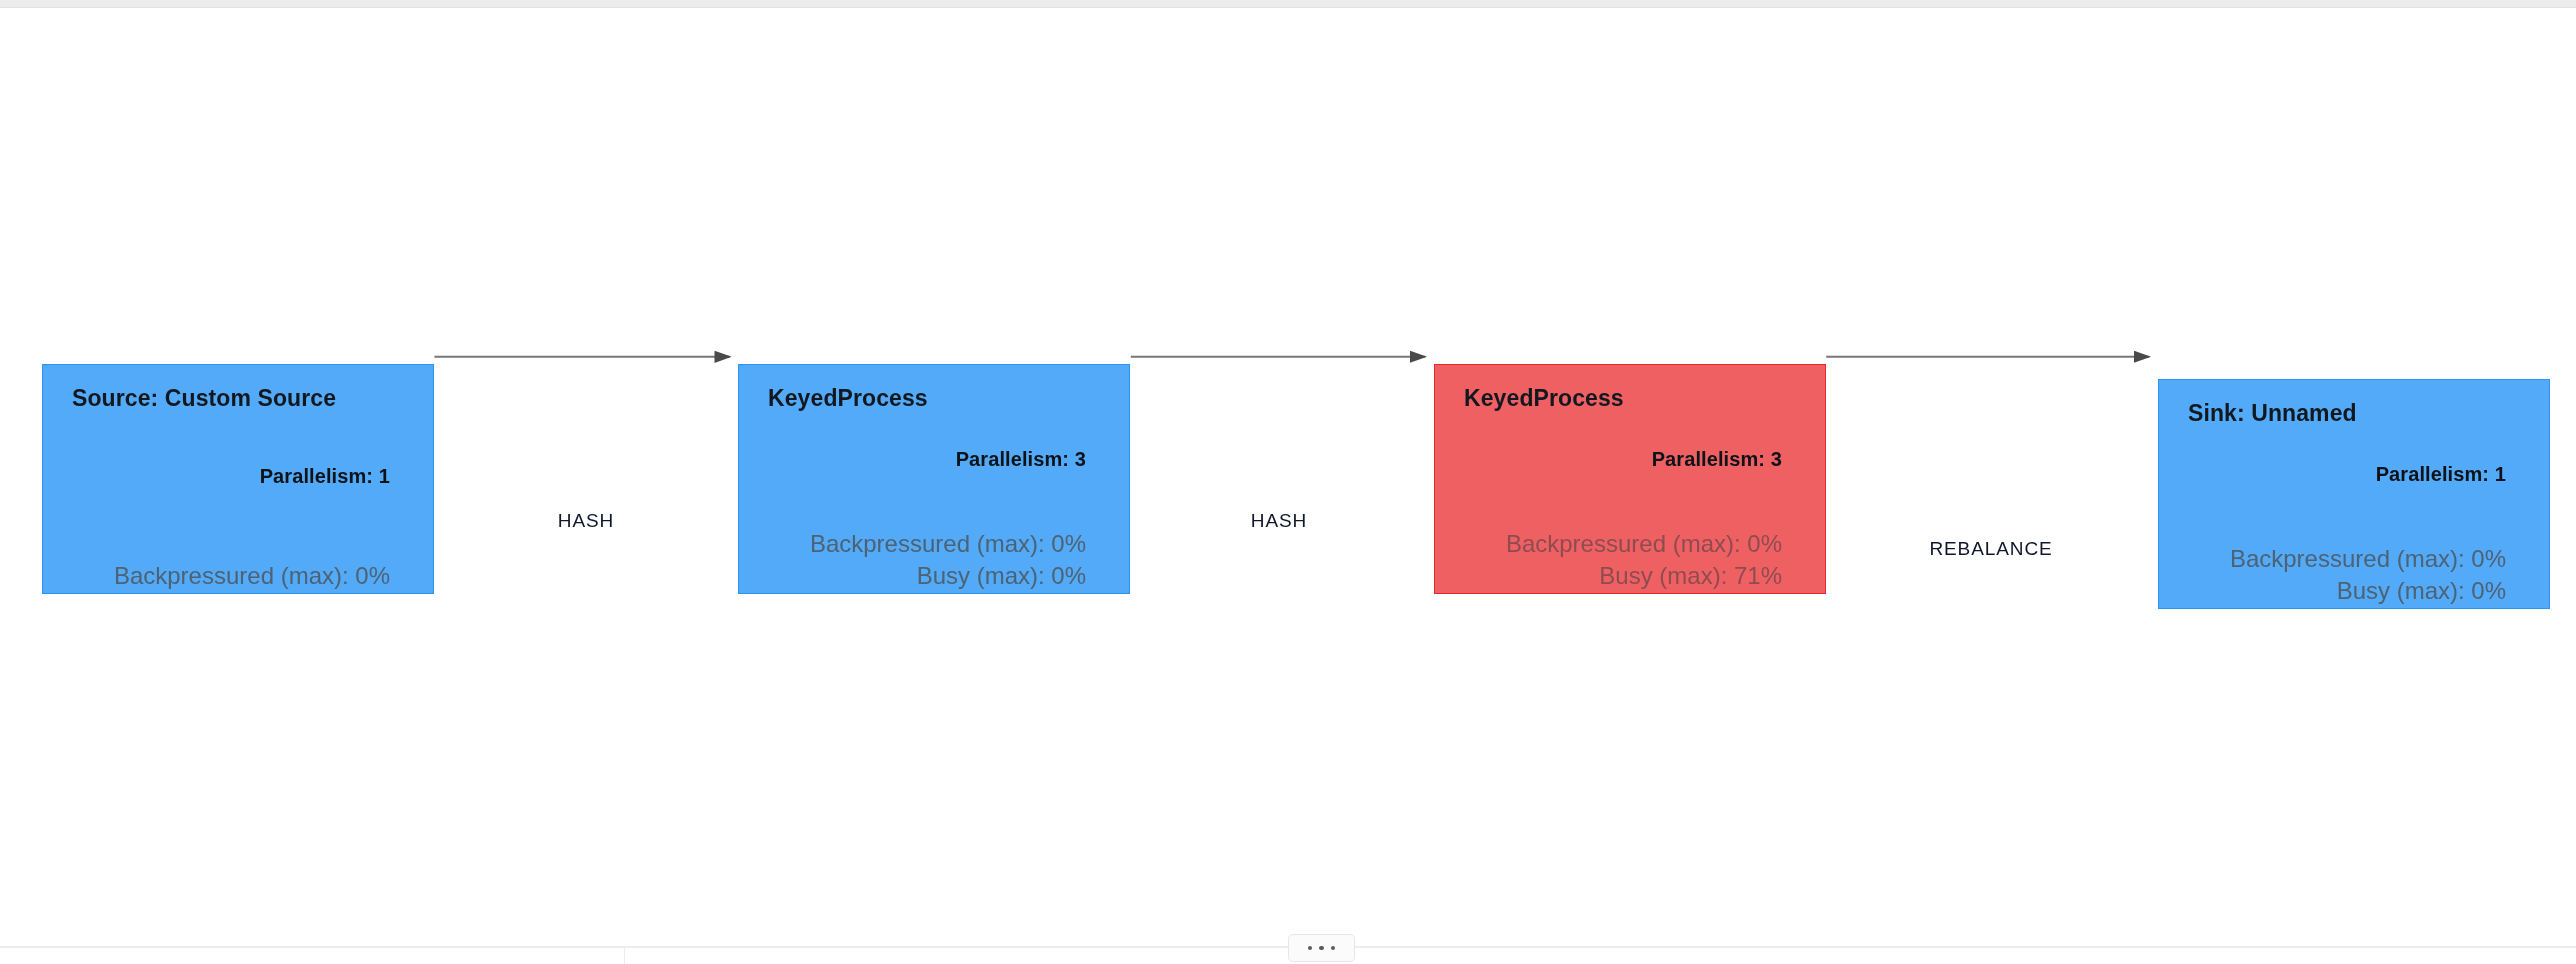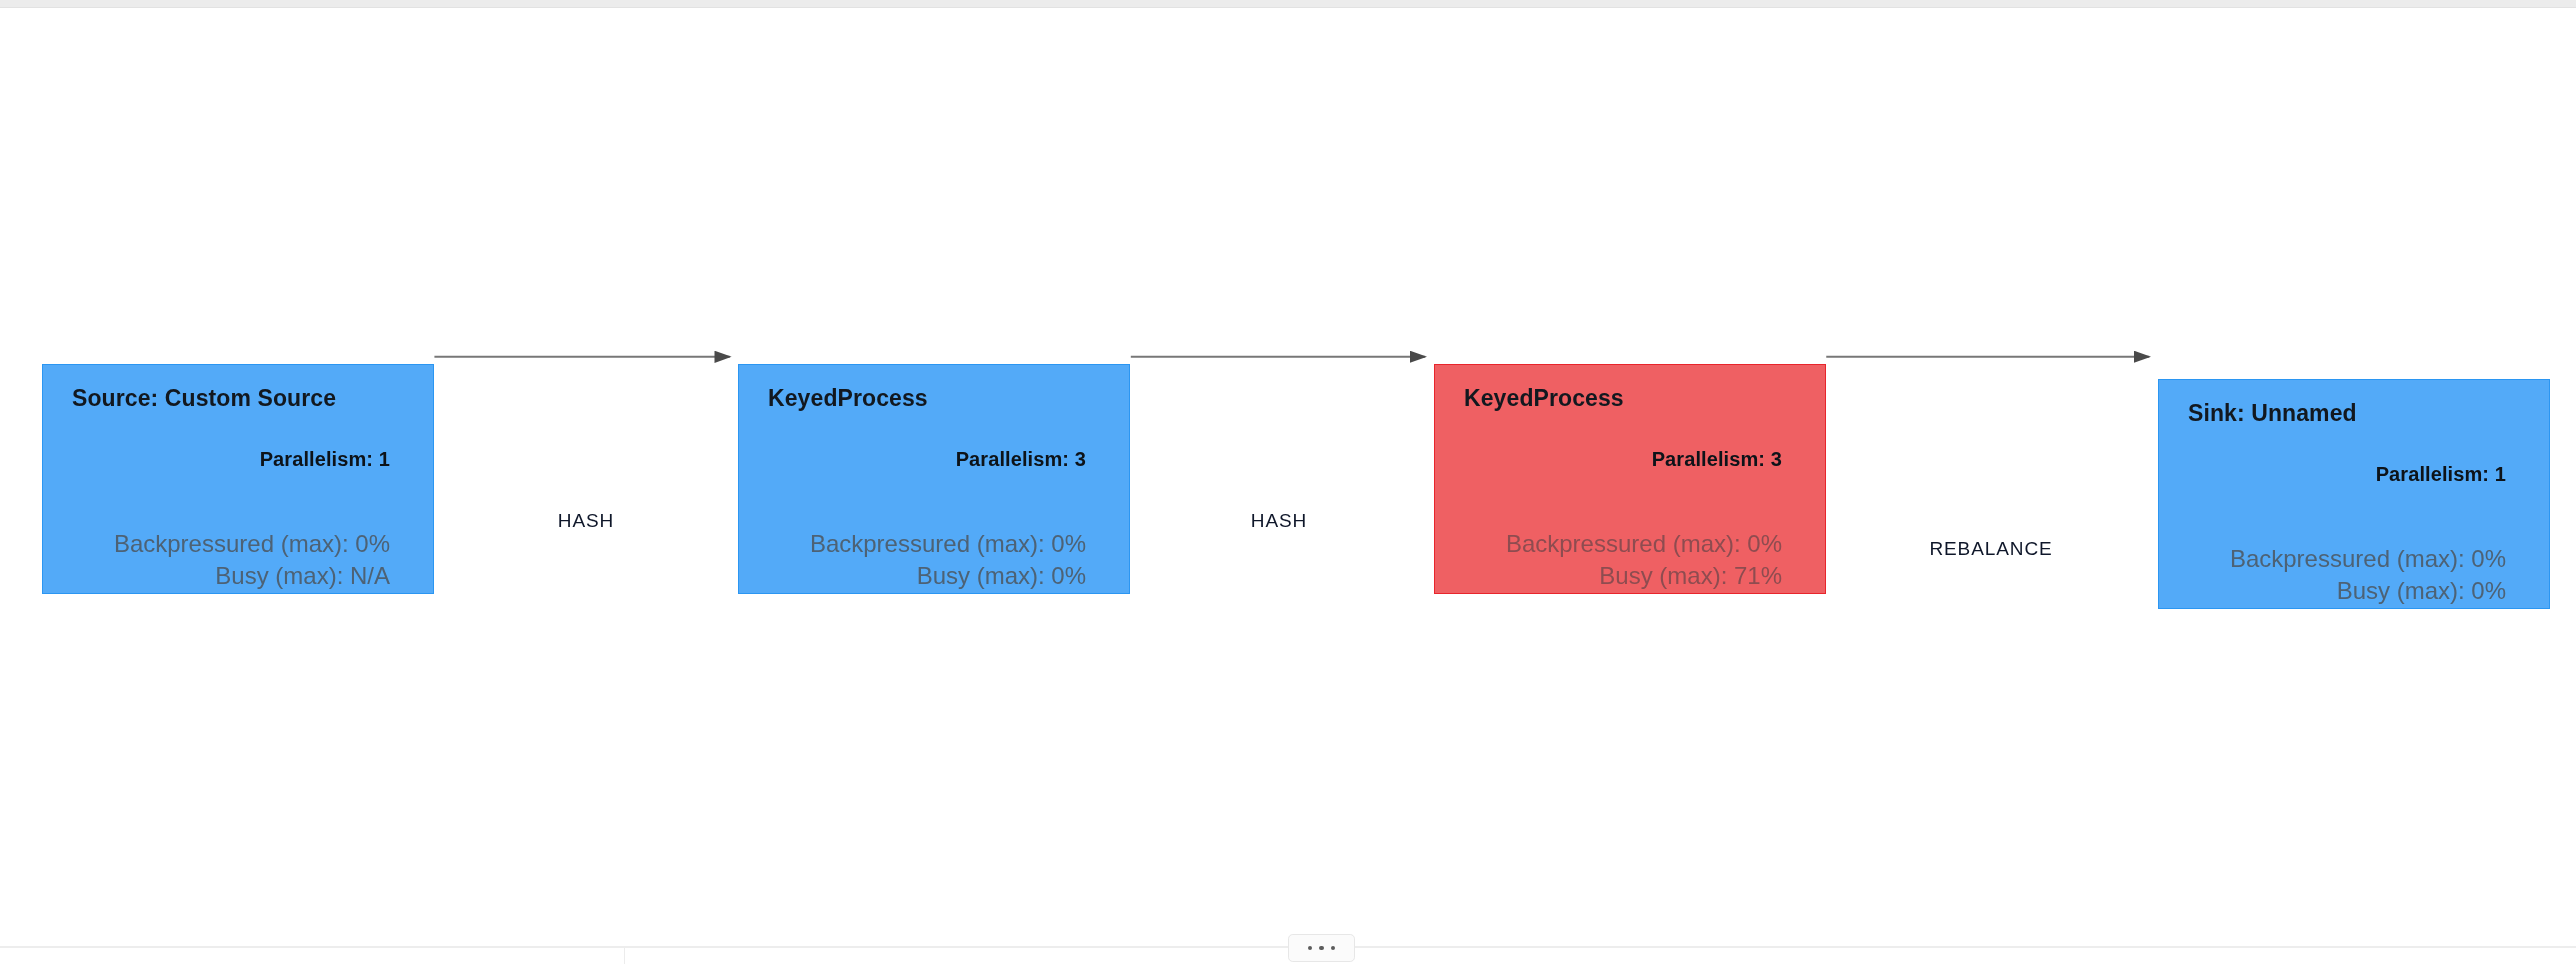--- a/index.html
+++ b/index.html
@@ -177,21 +177,20 @@
 
     <div class="edge-label" style="left:586px; top:502px;">HASH</div>
     <div class="edge-label" style="left:1279px; top:502px;">HASH</div>
     <div class="edge-label" style="left:1991px; top:530px;">REBALANCE</div>
 
     <div class="node blue" style="left:42px; top:356px; width:392px; height:230px;">
       <div class="node-title">Source: Custom Source</div>
       <div class="node-parallelism">Parallelism: 1</div>
       <div class="node-metrics">
         <div class="node-metric">Backpressured (max): 0%</div>
-        <div class="node-metric">Busy (max): N/A</div>
       </div>
     </div>
 
     <div class="node blue" style="left:738px; top:356px; width:392px; height:230px;">
       <div class="node-title">KeyedProcess</div>
       <div class="node-parallelism">Parallelism: 3</div>
       <div class="node-metrics">
         <div class="node-metric">Backpressured (max): 0%</div>
         <div class="node-metric">Busy (max): 0%</div>
       </div>

